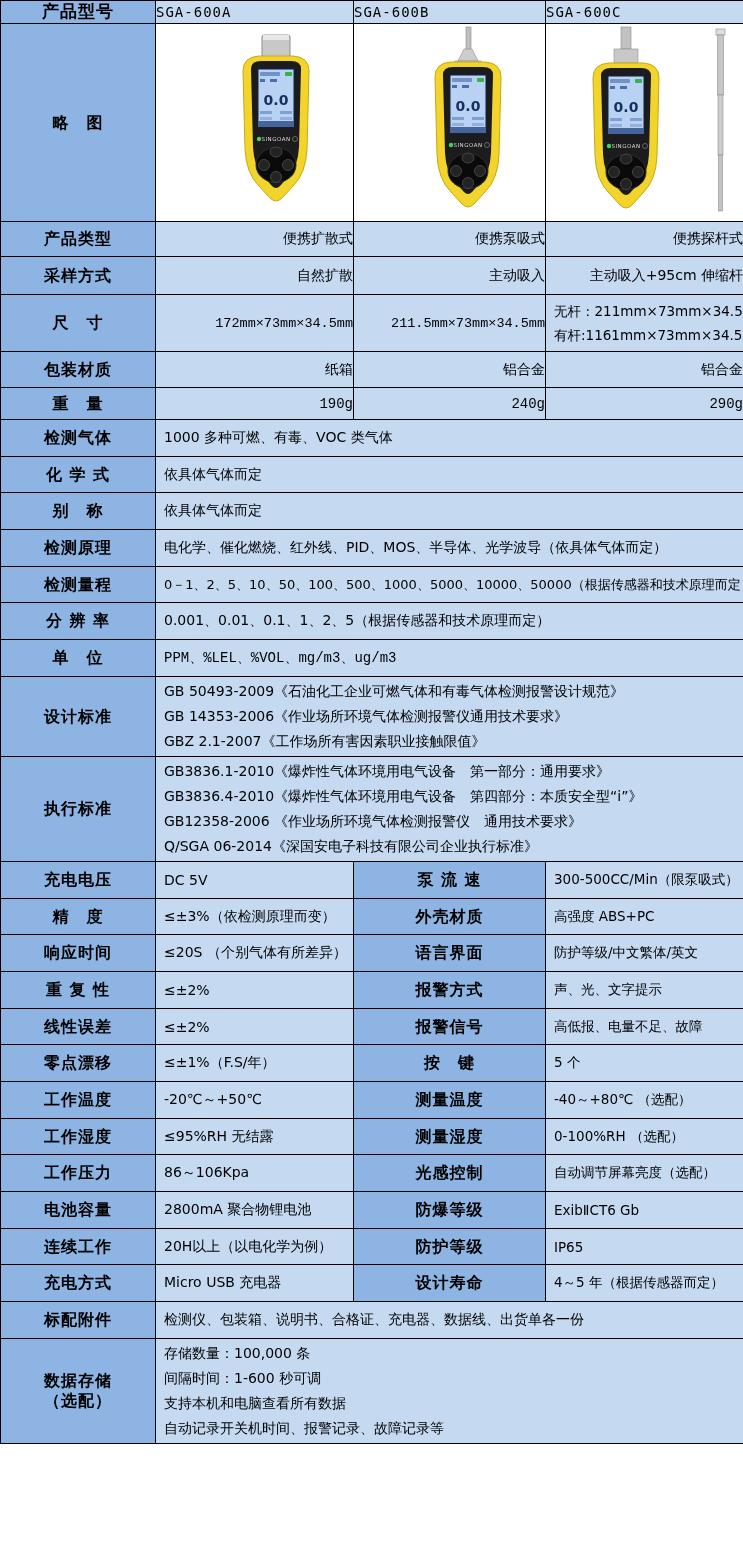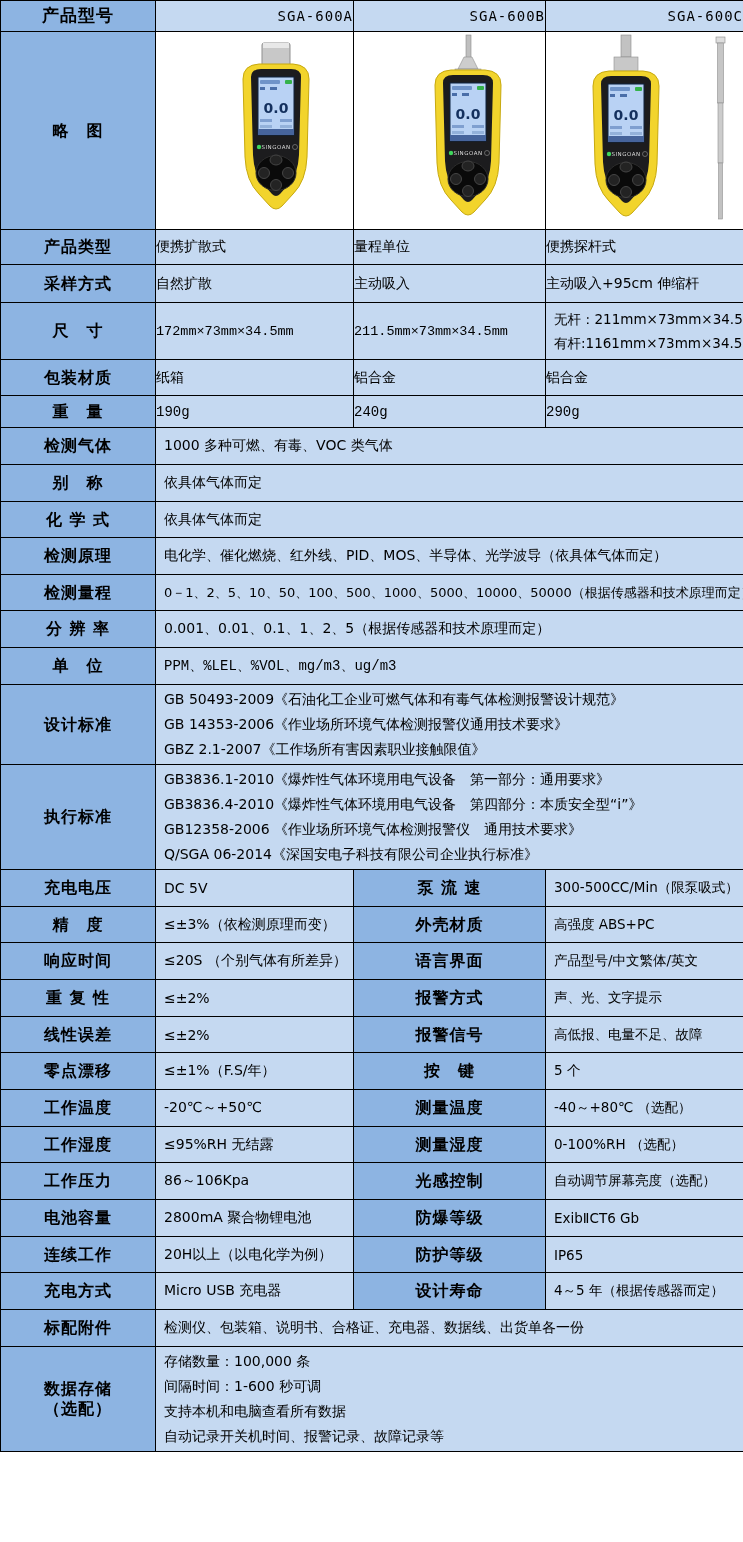--- a/index.html
+++ b/index.html
@@ -1,43 +1,43 @@
 <!DOCTYPE html>
 <html><head>
 <meta charset="utf-8">
 <style>
   html,body{margin:0;padding:0;background:#fff;}
   body{width:743px;font-family:"DejaVu Sans","Liberation Sans",sans-serif;color:#000;}
   table.spec{border-collapse:collapse;table-layout:fixed;width:743px;}
   table.spec td{border:1.5px solid #000;overflow:hidden;vertical-align:middle;padding:0;}
   td.lbl{background:#8DB4E2;font-weight:bold;text-align:center;font-size:16px;letter-spacing:1px;line-height:1.25;}
   td.val{background:#C5D9F1;font-size:14px;}
-  .vcenter{text-align:left;}
+  .vcenter{text-align:right;}
   .vleft{text-align:left;padding:2px 8px !important;white-space:nowrap;}
   .lines{white-space:normal;margin-left:48px;}
   .lines div{white-space:nowrap;line-height:25px;}
   td.photo{background:#fff;text-align:right;vertical-align:middle;}
   .mono{font-family:Liberation Mono, monospace;}
-  .model{font-family:"DejaVu Sans Mono","Liberation Mono",monospace;font-size:16px;font-weight:normal;letter-spacing:1px;text-align:right;}
+  .model{font-family:"DejaVu Sans Mono","Liberation Mono",monospace;font-size:16px;font-weight:normal;letter-spacing:1px;text-align:left;}
   .dim2 div{white-space:nowrap;line-height:24px;font-size:13.5px;}
   svg text{font-family:"DejaVu Sans","Liberation Sans",sans-serif;}
 </style>
 </head>
 <body>
 
 <table class="spec">
   <colgroup>
       <col style="width:155px">
       <col style="width:198px">
       <col style="width:192px">
       <col style="width:198px">
     </colgroup>
 
   <tbody>
-      <tr style="height:31px">
+      <tr style="height:23px">
     <td class="lbl" style="font-size:17px">产品型号</td>
     <td class="val model">SGA-600A</td>
     <td class="val model">SGA-600B</td>
     <td class="val model">SGA-600C</td>
   </tr>
 
   <tr style="height:198px">
     <td class="lbl">略　图</td>
     <td class="photo">
       <svg width="150" height="192" viewBox="0 0 150 192">
@@ -129,21 +129,21 @@
           <rect x="165" y="70" width="5" height="60" fill="#cccccc" stroke="#8f8f8f" stroke-width="0.6"></rect>
           <rect x="165.5" y="130" width="4" height="56" fill="#c2c2c2" stroke="#8f8f8f" stroke-width="0.6"></rect>
         </g>
       </svg>
     </td>
   </tr>
 
   <tr style="height:35px">
     <td class="lbl">产品类型</td>
     <td class="val vcenter">便携扩散式</td>
-    <td class="val vcenter">量程单位</td>
+    <td class="val vcenter">便携泵吸式</td>
     <td class="val vcenter">便携探杆式</td>
   </tr>
   <tr style="height:38px">
     <td class="lbl">采样方式</td>
     <td class="val vcenter">自然扩散</td>
     <td class="val vcenter">主动吸入</td>
     <td class="val vcenter">主动吸入+95cm 伸缩杆</td>
   </tr>
   <tr style="height:57px">
     <td class="lbl">尺　寸</td>
@@ -164,26 +164,26 @@
     <td class="lbl">重　量</td>
     <td class="val vcenter mono">190g</td>
     <td class="val vcenter mono">240g</td>
     <td class="val vcenter mono">290g</td>
   </tr>
 
   <tr style="height:37px">
     <td class="lbl">检测气体</td>
     <td class="val vleft" colspan="3">1000 多种可燃、有毒、VOC 类气体</td>
   </tr>
+  <tr style="height:36px">
+    <td class="lbl">化 学 式</td>
+    <td class="val vleft" colspan="3">依具体气体而定</td>
+  </tr>
   <tr style="height:37px">
     <td class="lbl">别　称</td>
-    <td class="val vleft" colspan="3">依具体气体而定</td>
-  </tr>
-  <tr style="height:36px">
-    <td class="lbl">化 学 式</td>
     <td class="val vleft" colspan="3">依具体气体而定</td>
   </tr>
   <tr style="height:37px">
     <td class="lbl">检测原理</td>
     <td class="val vleft" colspan="3">电化学、催化燃烧、红外线、PID、MOS、半导体、光学波导（依具体气体而定）</td>
   </tr>
   <tr style="height:36px">
     <td class="lbl">检测量程</td>
     <td class="val vleft" colspan="3" style="font-size:13px">0－1、2、5、10、50、100、500、1000、5000、10000、50000（根据传感器和技术原理而定）</td>
   </tr>
@@ -223,21 +223,21 @@
   <tr style="height:36px">
     <td class="lbl">精　度</td>
     <td class="val vleft">≤±3%（依检测原理而变）</td>
     <td class="lbl">外壳材质</td>
     <td class="val vleft" style="font-size:13.5px">高强度 ABS+PC</td>
   </tr>
   <tr style="height:37px">
     <td class="lbl">响应时间</td>
     <td class="val vleft">≤20S （个别气体有所差异）</td>
     <td class="lbl">语言界面</td>
-    <td class="val vleft" style="font-size:13.5px">产品型号/中文繁体/英文</td>
+    <td class="val vleft" style="font-size:13.5px">防护等级/中文繁体/英文</td>
   </tr>
   <tr style="height:37px">
     <td class="lbl">重 复 性</td>
     <td class="val vleft">≤±2%</td>
     <td class="lbl">报警方式</td>
     <td class="val vleft" style="font-size:13.5px">声、光、文字提示</td>
   </tr>
   <tr style="height:36px">
     <td class="lbl">线性误差</td>
     <td class="val vleft">≤±2%</td>

